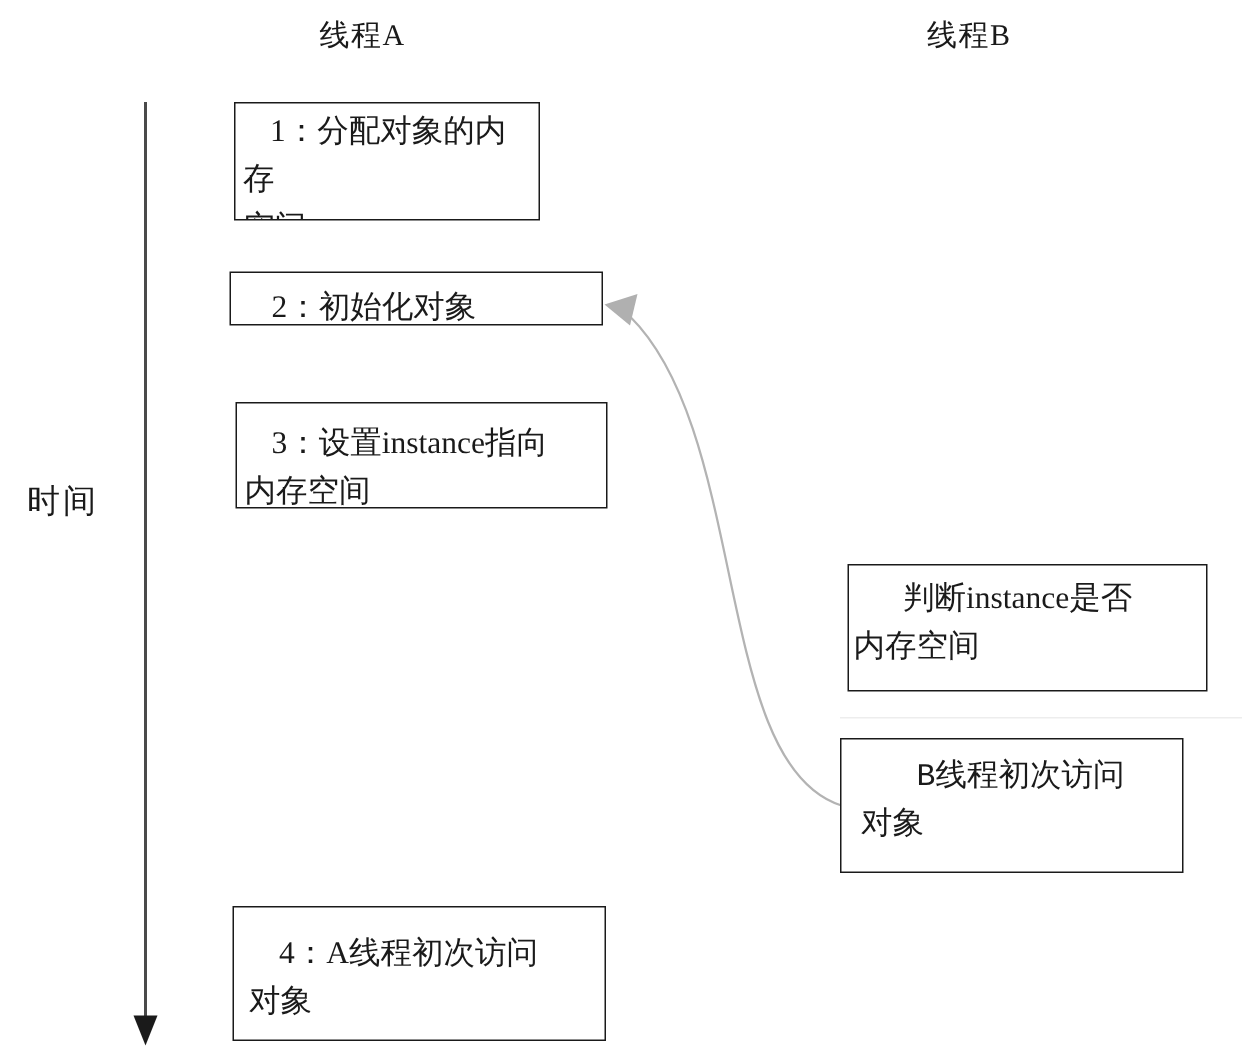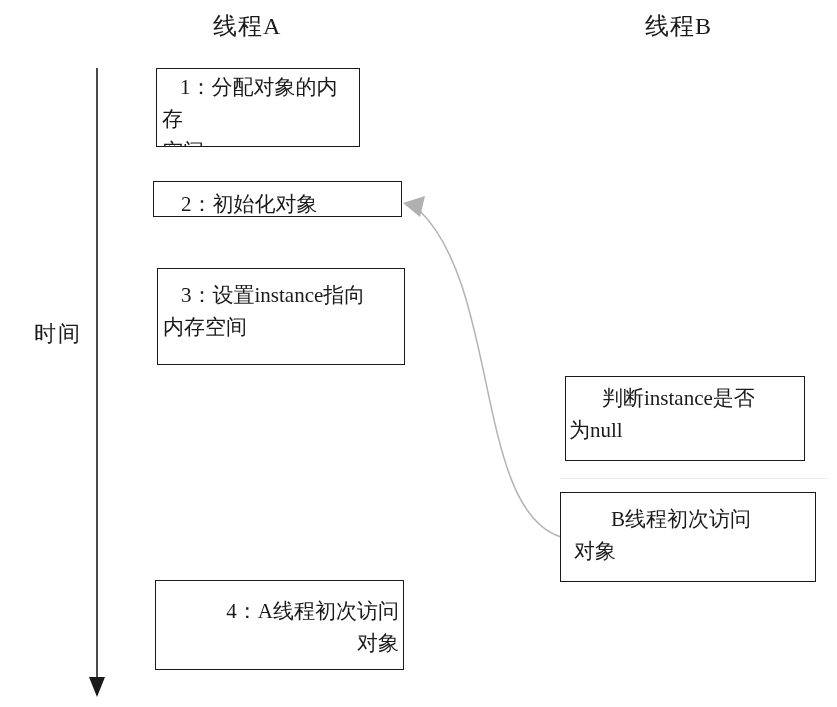--- a/index.html
+++ b/index.html
@@ -8,58 +8,57 @@
     background: var(--background, #fff);
     font-family: "Liberation Serif", "DejaVu Serif", serif;
     color: var(--text, #1a1a1a);
     position: relative;
     overflow: hidden;
   }
   .canvas { position: absolute; inset: 0; }
 
   .col-header {
     position: absolute;
-    font-size: 24px;
+    font-size: 20px;
     letter-spacing: 1px;
     white-space: nowrap;
   }
   #header-thread-a { left: 213px; top: 10px; }
-  #header-thread-b { left: 618px; top: 10px; margin-left: 27px; }
+  #header-thread-b { left: 618px; top: 10px; }
 
   .time-label {
     position: absolute;
     left: 18px; top: 319px;
     font-size: 22px;
     letter-spacing: 2px;
     white-space: nowrap;
-    margin-left: 16px;
   }
 
   svg.overlay {
     position: absolute; left: 0; top: 0;
     width: 837px; height: 707px;
     pointer-events: none;
   }
 
   .box {
     position: absolute;
     box-sizing: border-box;
     background: var(--box-bg, #fff);
     border: 1.5px solid var(--box-border, #1a1a1a);
     font-size: 21px;
     line-height: 32px;
     white-space: pre-line;
     overflow: hidden;
   }
   #box-a1 { left: 156px; top: 68px;  width: 204px; height: 79px; padding: 2px 4px 0 5px;  text-indent: 18px; }
   #box-a2 { left: 153px; top: 181px; width: 249px; height: 36px; padding: 6px 4px 0 5px;  text-indent: 22px; }
-  #box-a3 { left: 157px; top: 268px; width: 248px; height: 97px; padding: 10px 4px 0 5px; text-indent: 18px; }
+  #box-a3 { left: 157px; top: 268px; width: 248px; height: 71px; padding: 10px 4px 0 5px; text-indent: 18px; }
   #box-b1 { left: 565px; top: 376px; width: 240px; height: 85px; padding: 5px 4px 0 3px;  text-indent: 33px; }
-  #box-b2 { left: 560px; top: 492px; width: 256px; height: 90px; padding: 10px 4px 0 13px; text-indent: 37px; }
-  #box-a4 { left: 155px; top: 580px; width: 249px; height: 90px; padding: 14px 4px 0 10px; text-indent: 20px; text-align: right; }
+  #box-b2 { left: 560px; top: 492px; width: 229px; height: 90px; padding: 10px 4px 0 13px; text-indent: 37px; font-family: Liberation Mono, monospace; }
+  #box-a4 { left: 155px; top: 604px; width: 249px; height: 90px; padding: 14px 4px 0 10px; text-indent: 20px; }
 
   .artifact-line {
     position: absolute;
     left: 560px; top: 478px;
     width: 268px; height: 1px;
     background: var(--artifact, #ededed);
   }
 </style>
 </head>
 <body>
@@ -82,17 +81,17 @@
 
   <div class="box" id="box-a1">1：分配对象的内存
 空间</div>
   <div class="box" id="box-a2">2：初始化对象</div>
   <div class="box" id="box-a3">3：设置instance指向
 内存空间</div>
   <div class="box" id="box-a4">4：A线程初次访问
 对象</div>
 
   <div class="box" id="box-b1">判断instance是否
-为null</div>
+内存空间</div>
   <div class="box" id="box-b2">B线程初次访问
 对象</div>
 
 </div>
 
 </body></html>

